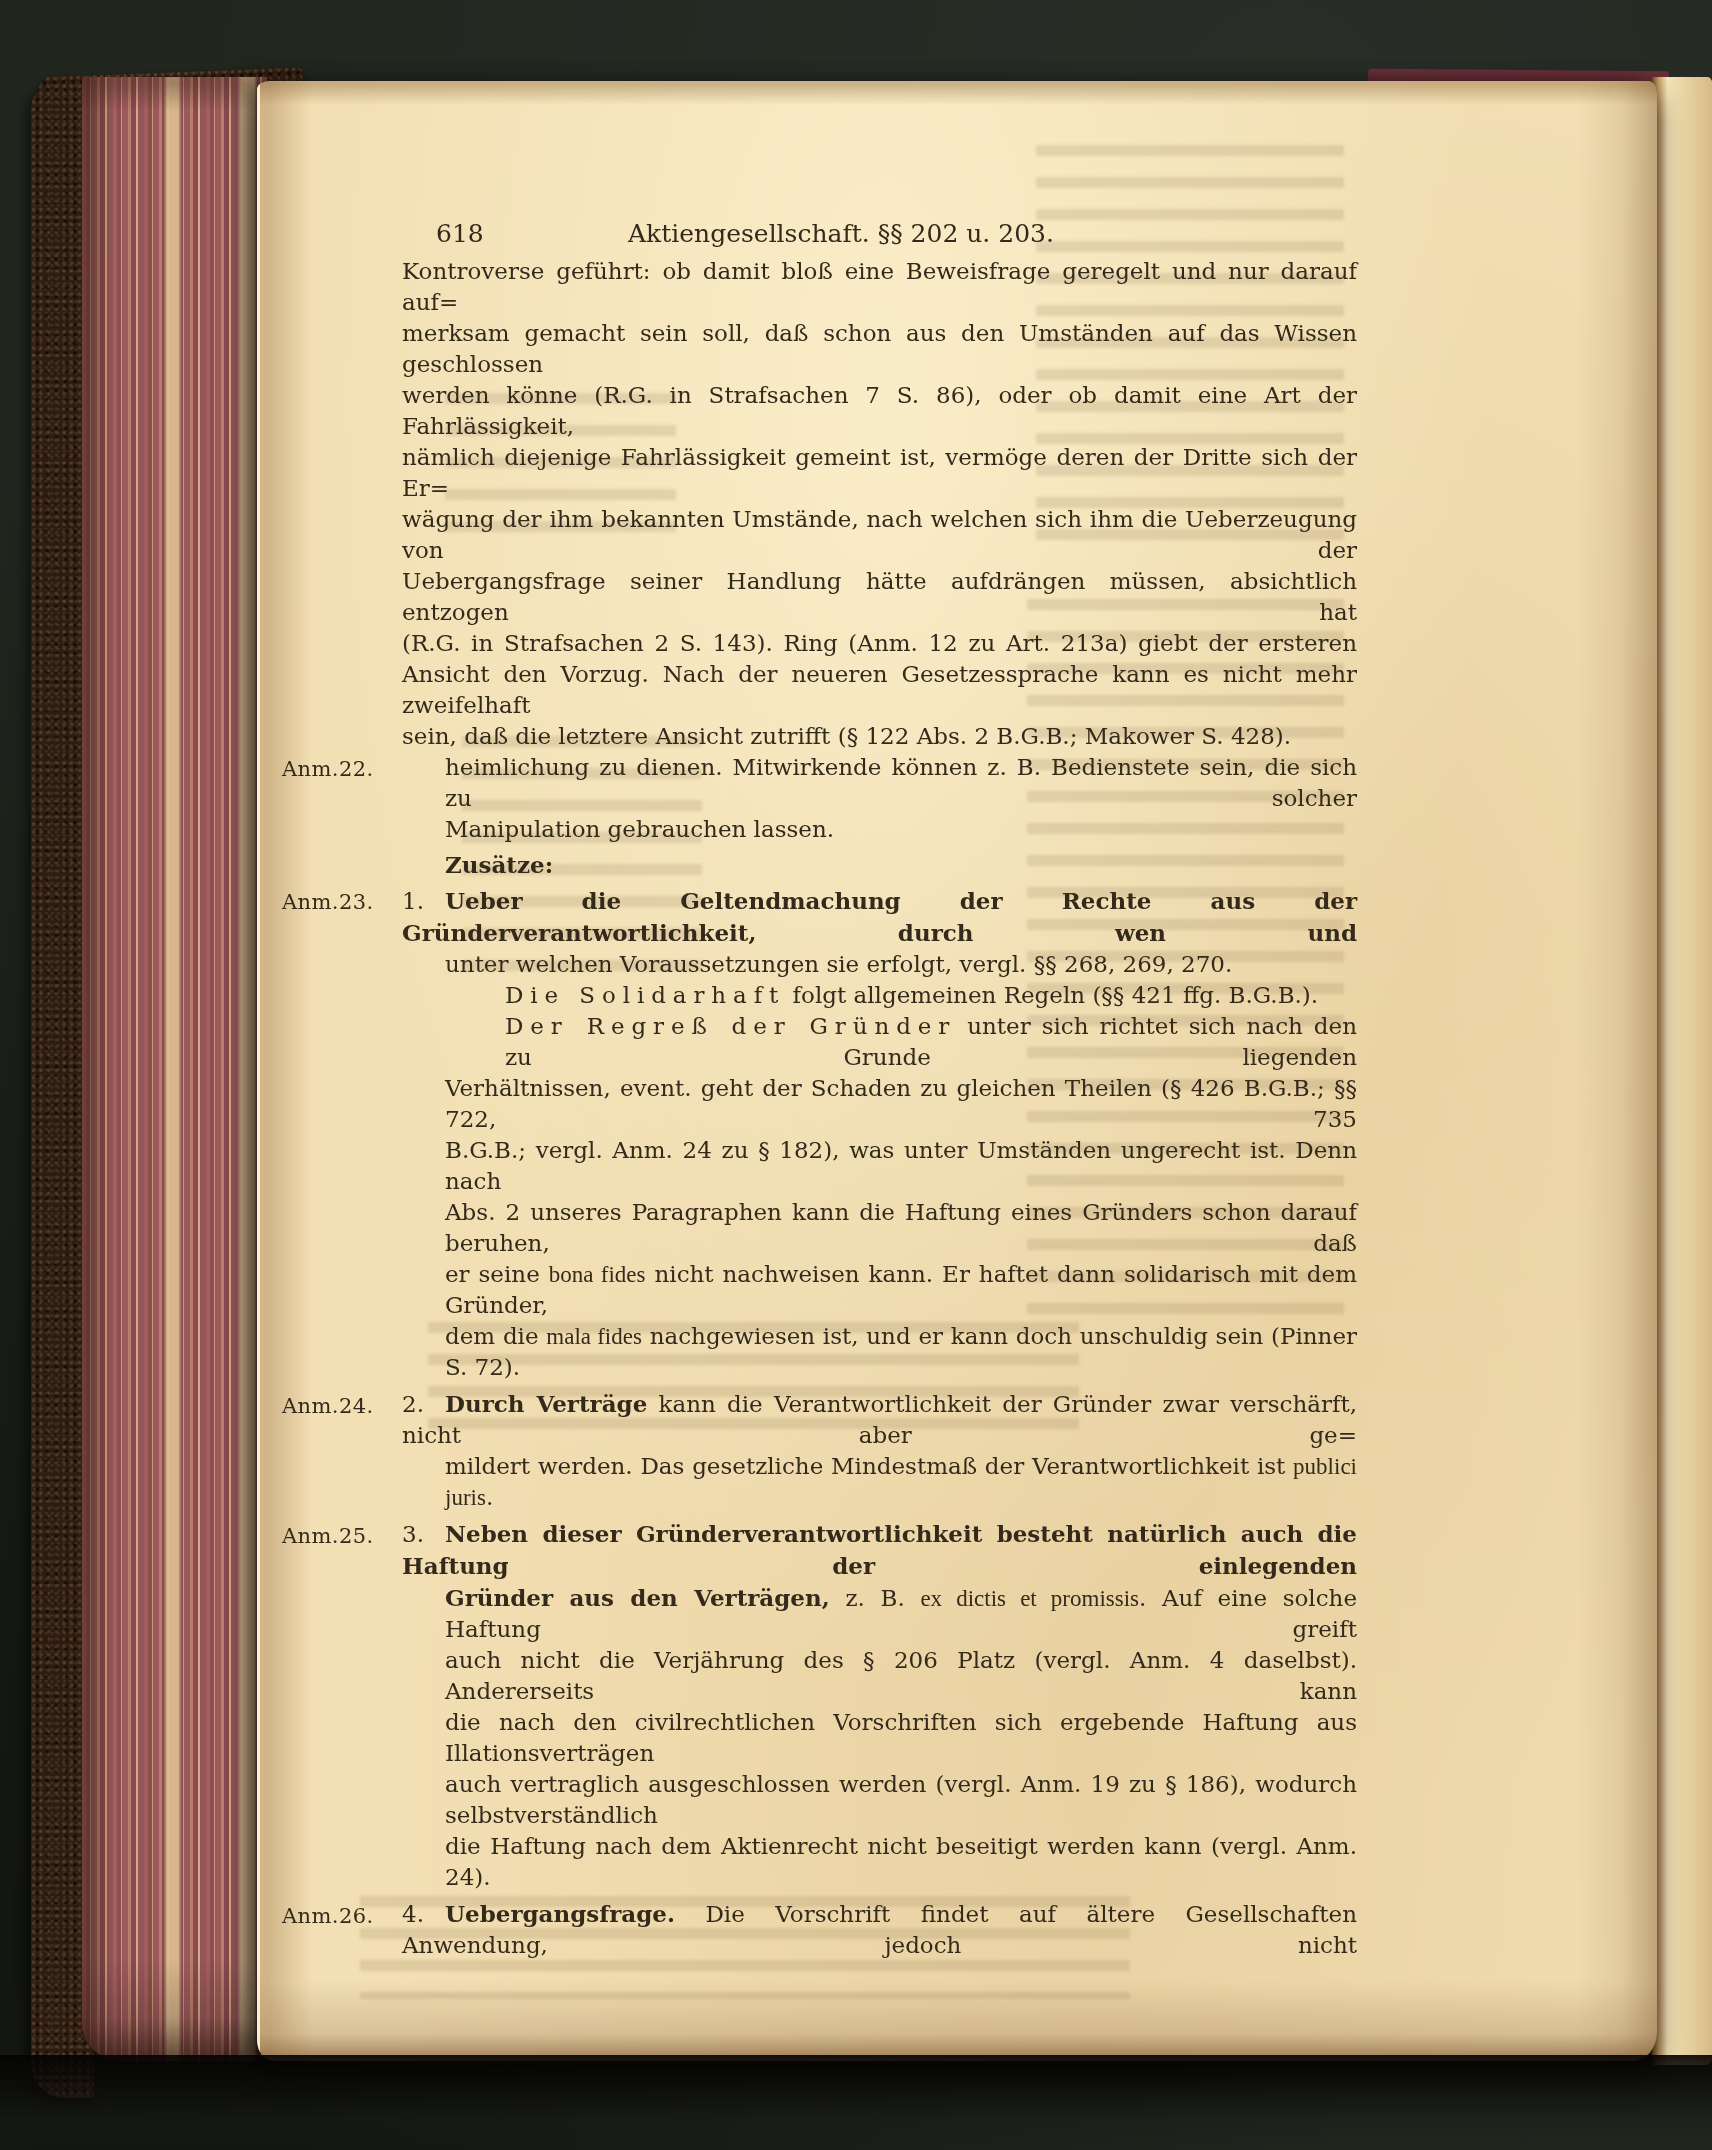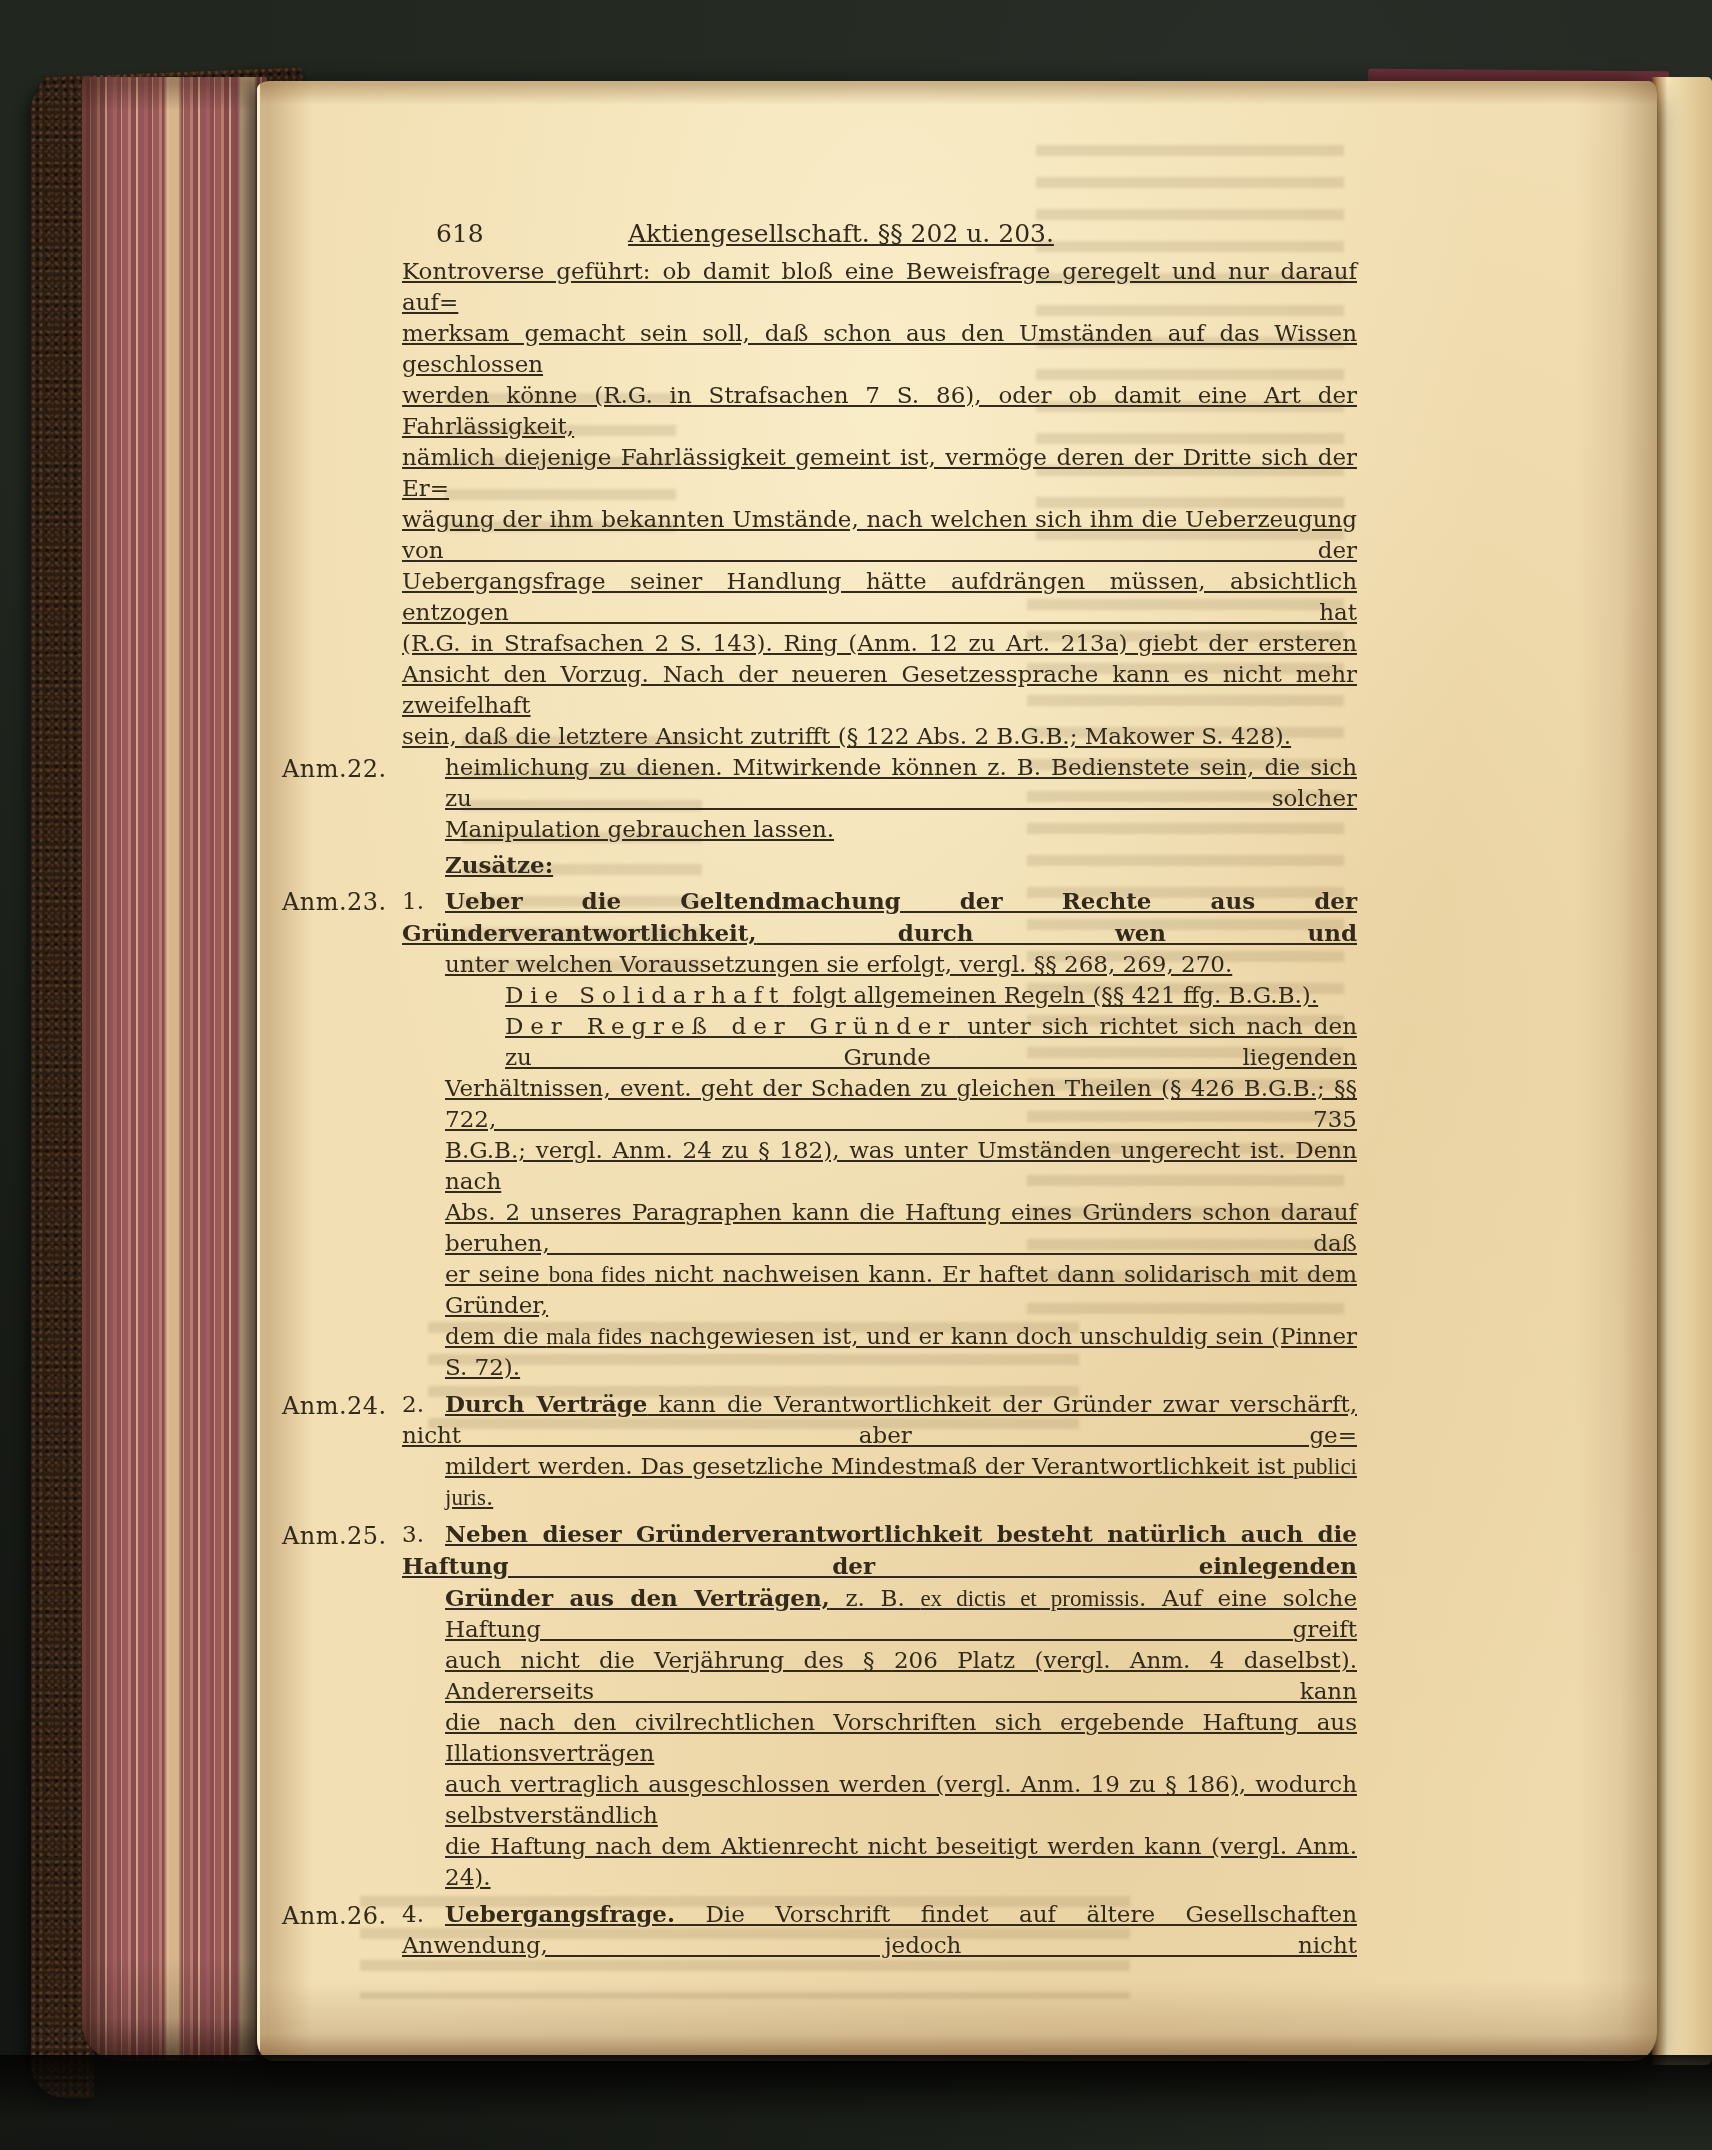--- a/index.html
+++ b/index.html
@@ -67,40 +67,40 @@
   
   .ghost{position:absolute;z-index:0;filter:blur(1.7px);
     background:repeating-linear-gradient(180deg, rgba(125,98,60,.16) 0 11px, rgba(125,98,60,0) 11px 32px);}
   .g1{left:779px;top:64px;width:308px;height:411px;}
   .g2{left:188px;top:312px;width:231px;height:146px;}
   .g3{left:770px;top:518px;width:317px;height:736px;}
   .g4{left:171px;top:1241px;width:651px;height:111px;}
   .g5{left:103px;top:1815px;width:770px;height:103px;}
   .g6{left:205px;top:655px;width:240px;height:248px;}
 
-  .page-inner{position:relative;z-index:1;padding:137px 300px 0 68px;color:#342a1c;text-decoration:underline;}
+  .page-inner{position:relative;z-index:1;padding:137px 300px 0 68px;color:#342a1c;}
 
   
   .running-header{position:relative;text-align:center;font-size:25px;line-height:31px;}
   .pagenum{position:absolute;left:111px;top:0;}
 
   
   .annot{margin-left:77px;font-size:23px;line-height:31px;margin-top:6.8px;}
   .line{text-align:justify;text-align-last:justify;}
   .line.nj{text-align-last:left;}
   .ind-1{padding-left:43px;}
   .ind-2{padding-left:103px;}
   .num{display:inline-block;width:43px;}
   .seg-n{}
   .seg-b{font-weight:bold;}
   .seg-sp{letter-spacing:.3em;}
   .seg-a{font-family:"Liberation Serif","DejaVu Serif",serif;}
   .with-margin{position:relative;}
   .with-margin + .with-margin, .zusatze + .with-margin{margin-top:5.1px;}
-  .margin-label{position:absolute;left:-120px;top:2.6px;font-size:24px;letter-spacing:.02em;}
+  .margin-label{position:absolute;left:-120px;top:2.6px;font-size:21px;letter-spacing:.02em;}
   .zusatze{font-weight:bold;padding-left:43px;margin:4px 0;}
 
   .floor-shadow{position:absolute;left:0;top:2055px;width:1712px;height:96px;z-index:6;
     background:linear-gradient(180deg, rgba(4,3,2,.92), rgba(24,27,22,.35) 70%, rgba(32,38,30,0));}
 </style>
 </head>
 <body>
 
 <div class="scene">
   <div class="backdrop"></div>

